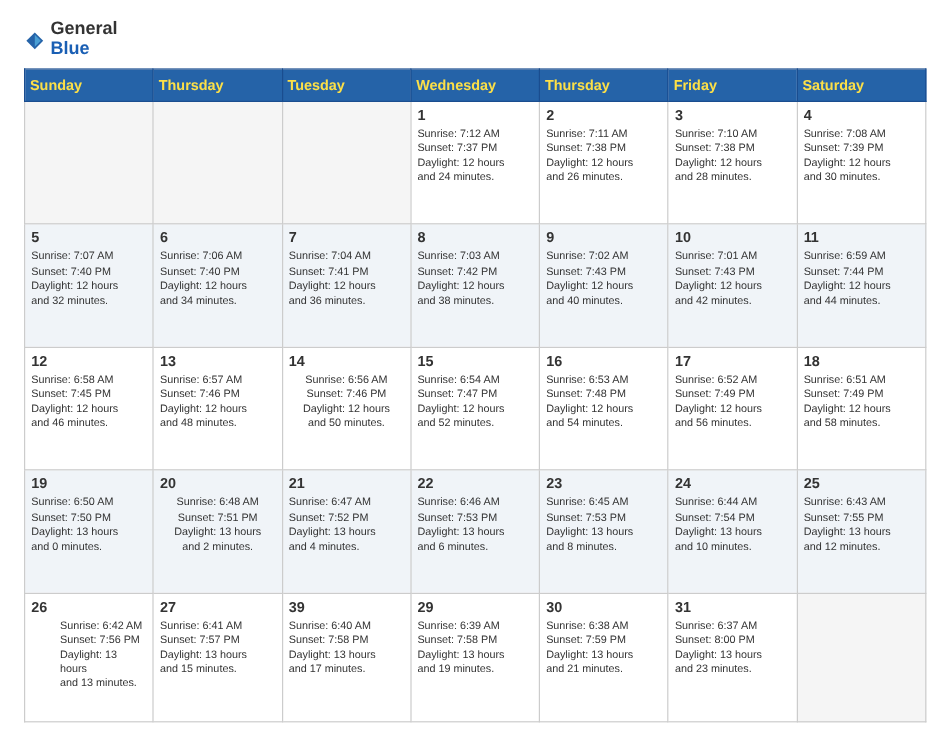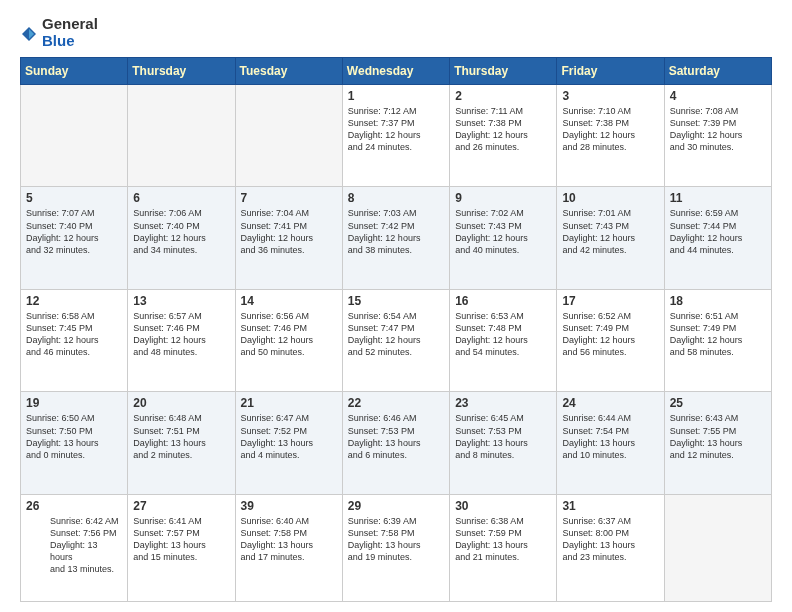--- a/index.html
+++ b/index.html
@@ -58,21 +58,21 @@
     }
     .calendar {
       flex: 1;
       border: 1px solid #ccc;
       border-collapse: collapse;
       width: 100%;
       table-layout: fixed;
     }
     .calendar th {
       background: #2563a8;
-      color: #fef9c3;
+      color: #fde047;
       font-size: 12px;
       font-weight: bold;
       padding: 6px 4px;
       text-align: left;
       border: 1px solid #1a4d8f;
     }
     .calendar td {
       vertical-align: top;
       border: 1px solid #ccc;
       padding: 4px 5px;
@@ -218,21 +218,21 @@
           </td>
           <td style="background: rgb(255, 255, 255);">
             <span class="day-number">13</span>
             <div class="day-info" style="white-space: pre-line;">Sunrise: 6:57 AM
 Sunset: 7:46 PM
 Daylight: 12 hours
 and 48 minutes.</div>
           </td>
           <td style="background: rgb(255, 255, 255);">
             <span class="day-number">14</span>
-            <div class="day-info" style="white-space: pre-line;">Sunrise: 6:56 AM
+            <div class="day-info" style="white-space: pre-line; text-align: center;">Sunrise: 6:56 AM
 Sunset: 7:46 PM
 Daylight: 12 hours
 and 50 minutes.</div>
           </td>
           <td style="background: rgb(255, 255, 255);">
             <span class="day-number">15</span>
             <div class="day-info" style="white-space: pre-line;">Sunrise: 6:54 AM
 Sunset: 7:47 PM
 Daylight: 12 hours
 and 52 minutes.</div>
@@ -262,21 +262,21 @@
         <tr>
           <td style="background: rgb(240, 244, 248);">
             <span class="day-number">19</span>
             <div class="day-info" style="white-space: pre-line;">Sunrise: 6:50 AM
 Sunset: 7:50 PM
 Daylight: 13 hours
 and 0 minutes.</div>
           </td>
           <td style="background: rgb(240, 244, 248);">
             <span class="day-number">20</span>
-            <div class="day-info" style="white-space: pre-line;">Sunrise: 6:48 AM
+            <div class="day-info" style="white-space: pre-line; text-align: center;">Sunrise: 6:48 AM
 Sunset: 7:51 PM
 Daylight: 13 hours
 and 2 minutes.</div>
           </td>
           <td style="background: rgb(240, 244, 248);">
             <span class="day-number">21</span>
             <div class="day-info" style="white-space: pre-line;">Sunrise: 6:47 AM
 Sunset: 7:52 PM
 Daylight: 13 hours
 and 4 minutes.</div>

